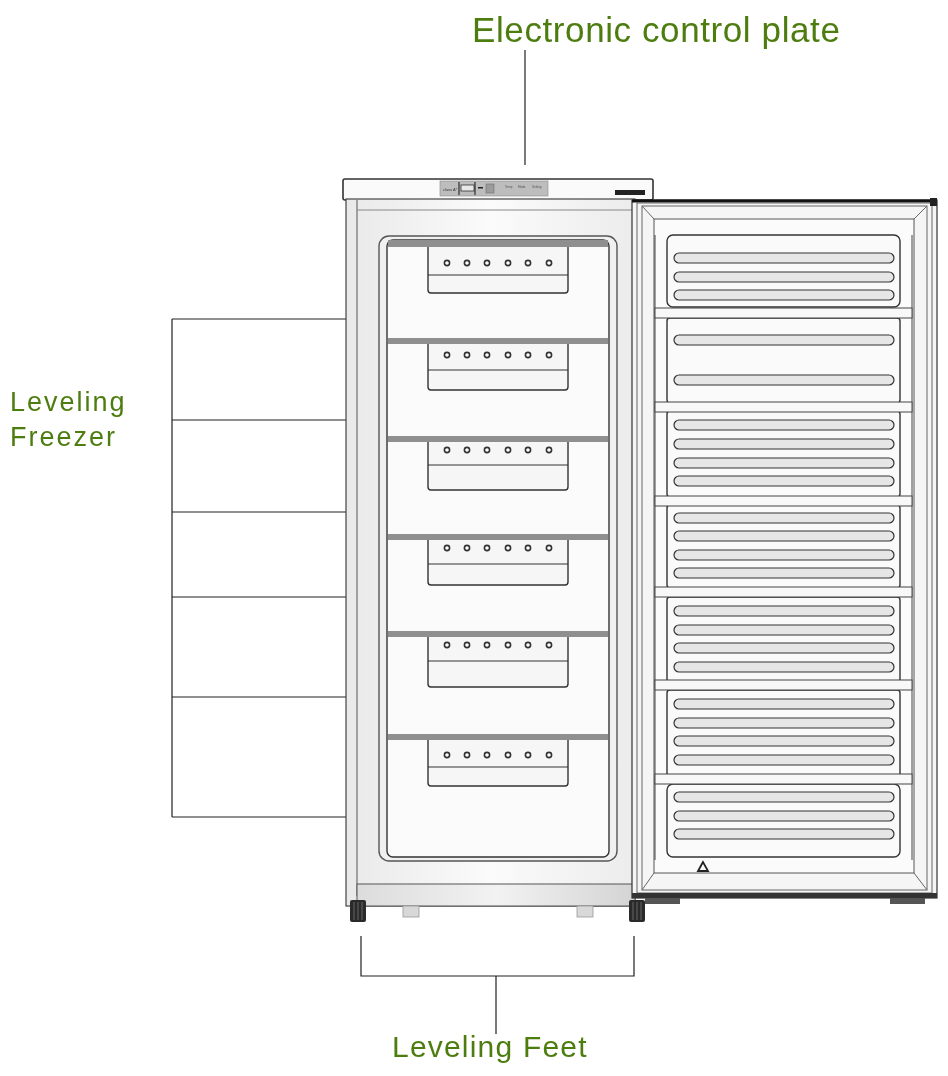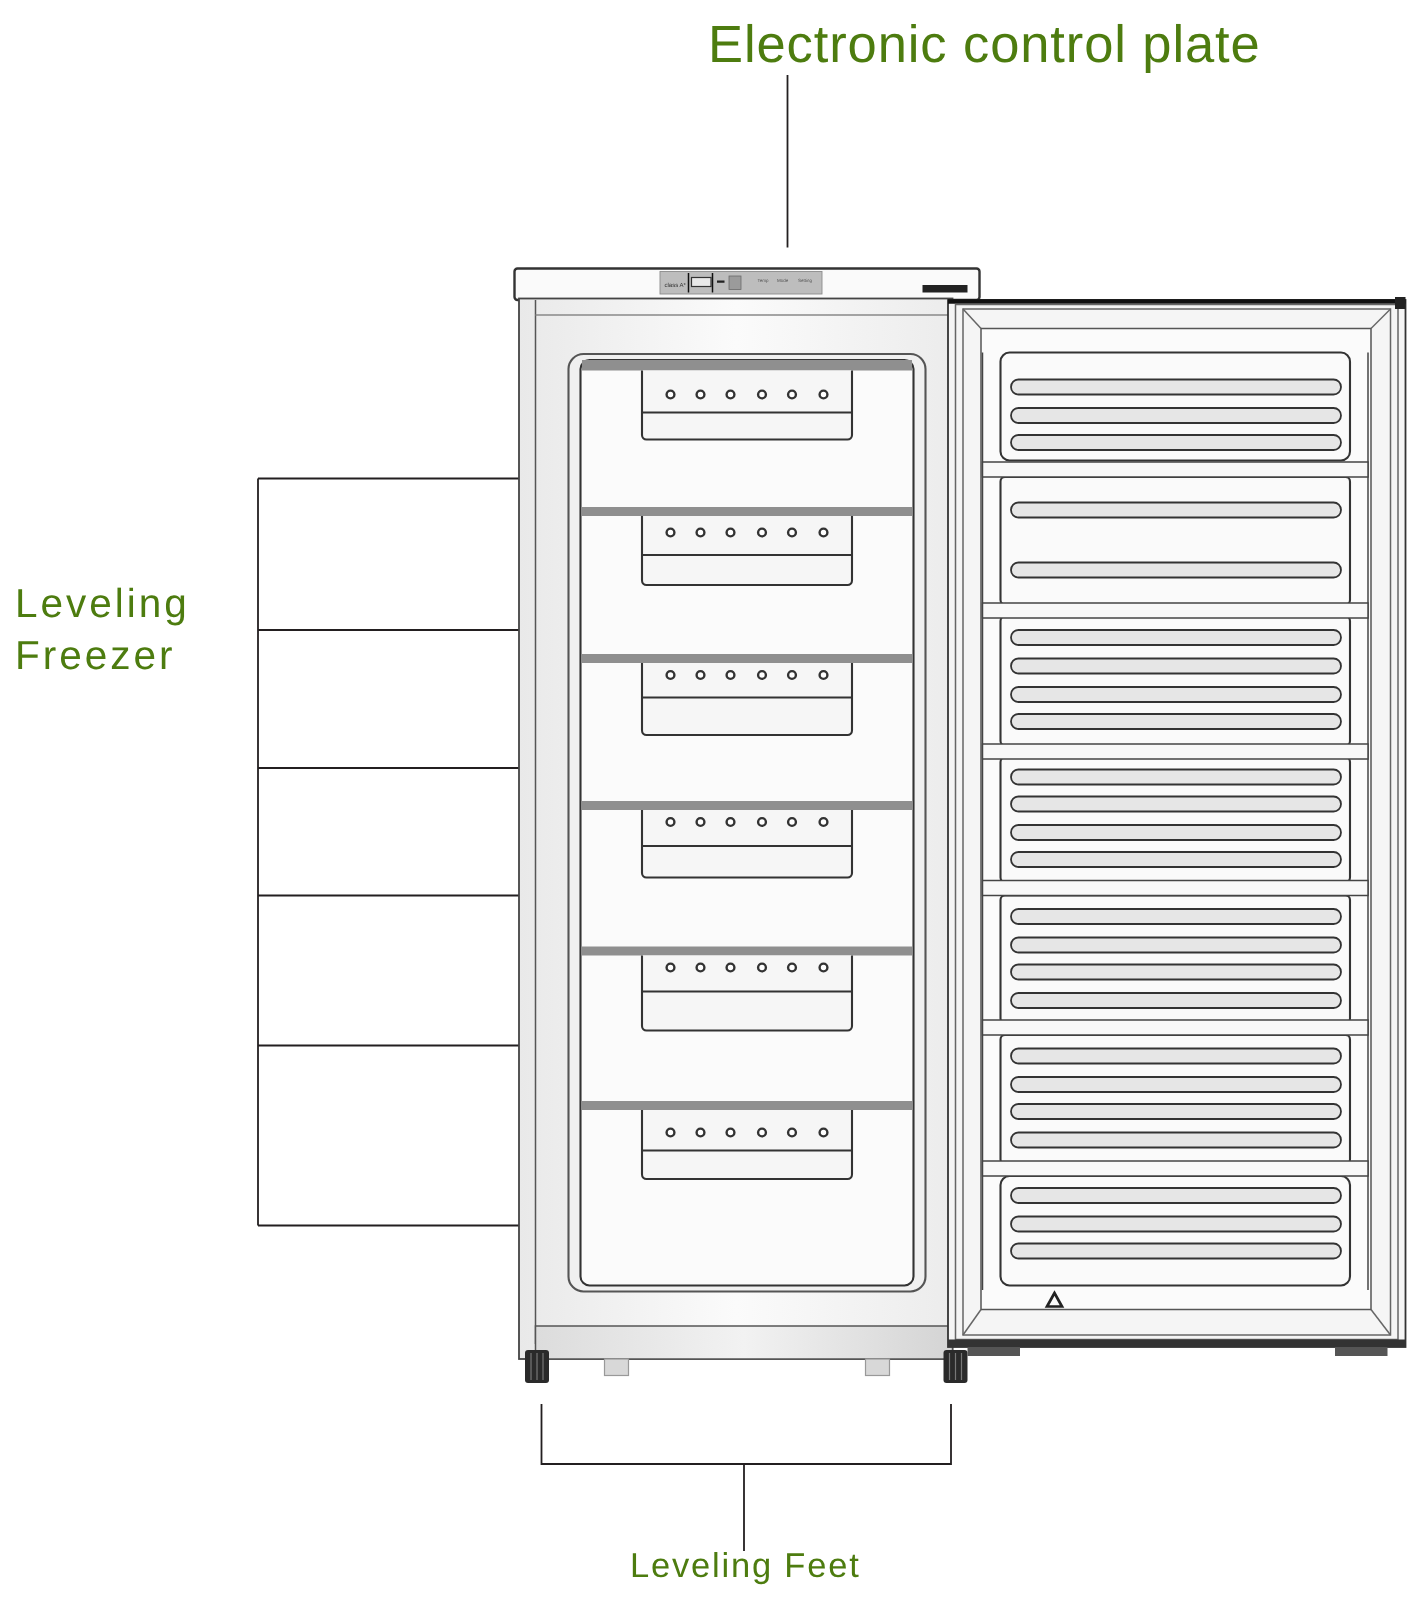--- a/index.html
+++ b/index.html
@@ -1,21 +1,21 @@
 <!DOCTYPE html>
 <html><head>
   <meta charset="utf-8">
   <style>
     html, body { margin: 0; padding: 0; background: #ffffff; }
     body { width: 948px; height: 1076px; position: relative; overflow: hidden; font-family: "Liberation Sans", sans-serif; }
     .stage { position: absolute; left: 0; top: 0; width: 948px; height: 1076px; }
     .label { position: absolute; color: #4d7c0f; font-family: "Liberation Sans", sans-serif; white-space: nowrap; line-height: 1; }
     .label-title { left: 472px; top: 12px; font-size: 35px; letter-spacing: 0.6px; }
     .label-drawers { left: 10px; top: 385px; font-size: 27px; letter-spacing: 2px; line-height: 35px; }
-    .label-feet { left: 420px; top: 1032px; font-size: 23px; letter-spacing: 1.2px; }
+    .label-feet { left: 392px; top: 1032px; font-size: 30px; letter-spacing: 1.2px; }
     svg text { font-family: "Liberation Sans", sans-serif; }
   </style>
 </head>
 <body>
 
 <div class="stage">
   <svg width="948" height="1076" viewBox="0 0 948 1076" xmlns="http://www.w3.org/2000/svg">
     <defs>
       <linearGradient id="bodyGrad" x1="0" x2="1" y1="0" y2="0">
         <stop offset="0" stop-color="#e9e9e9"></stop>

